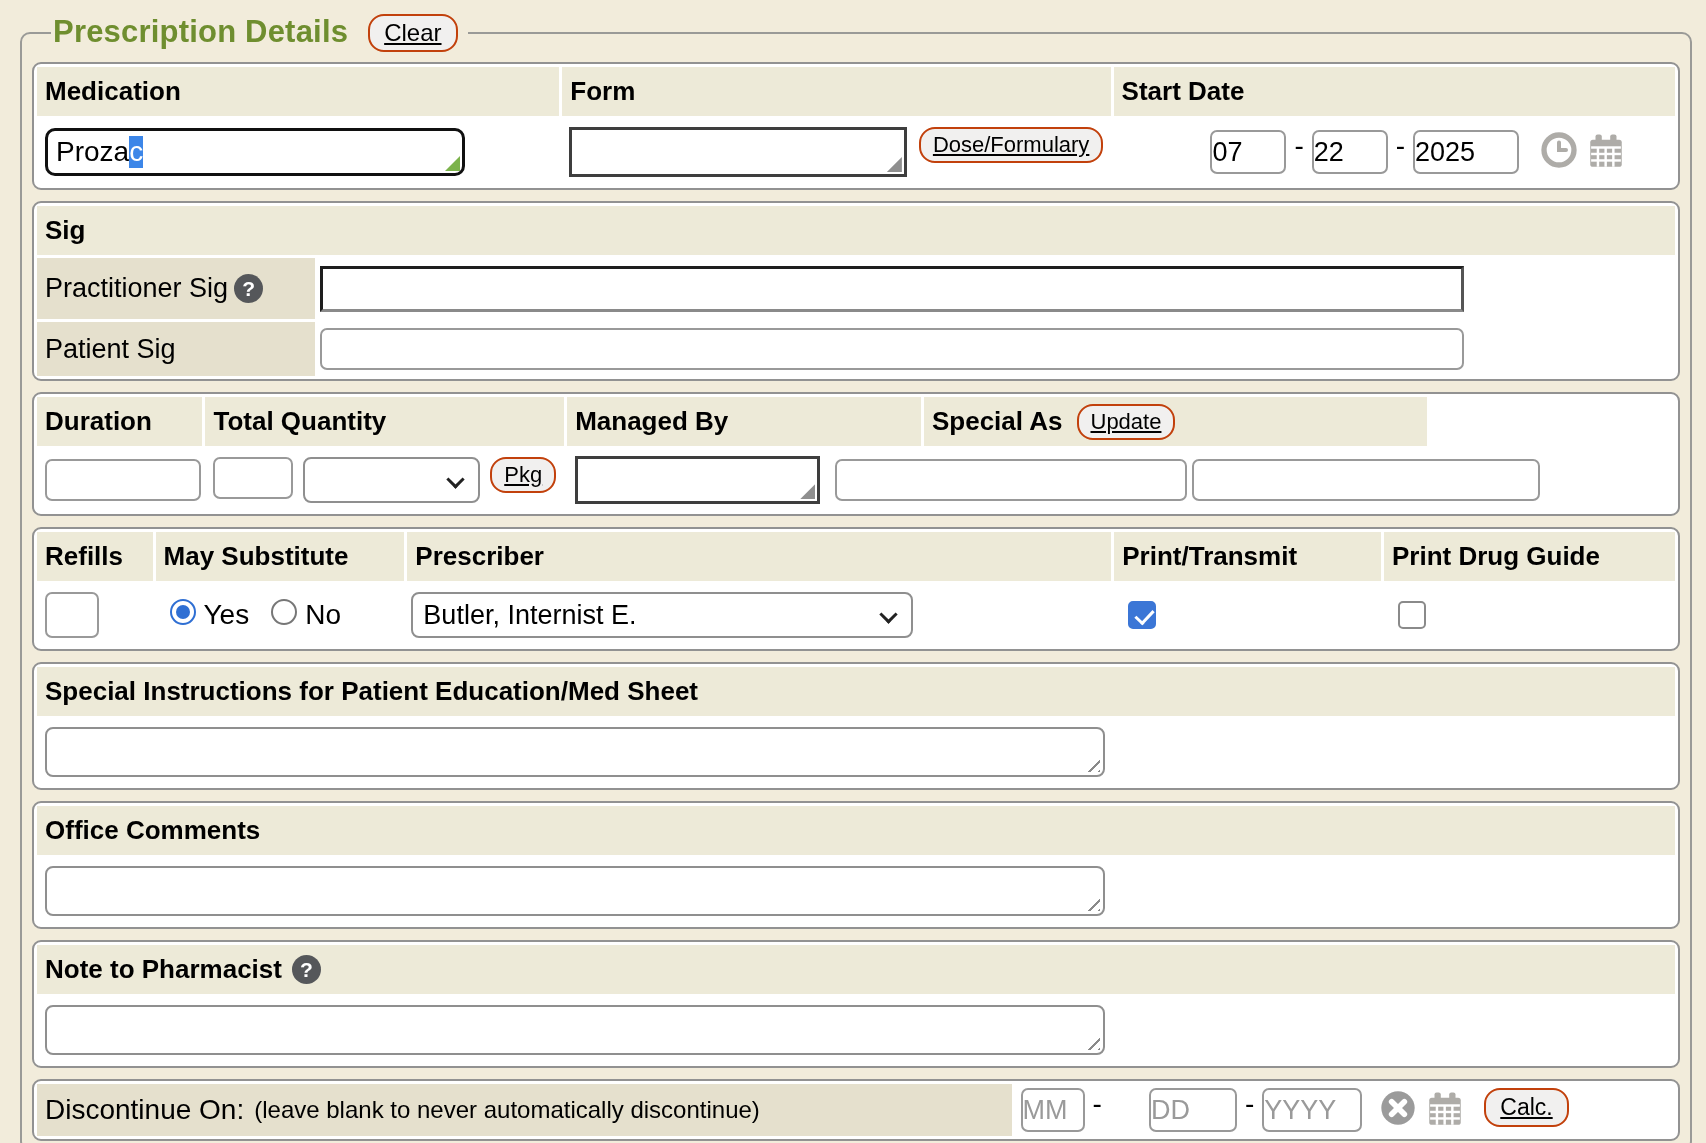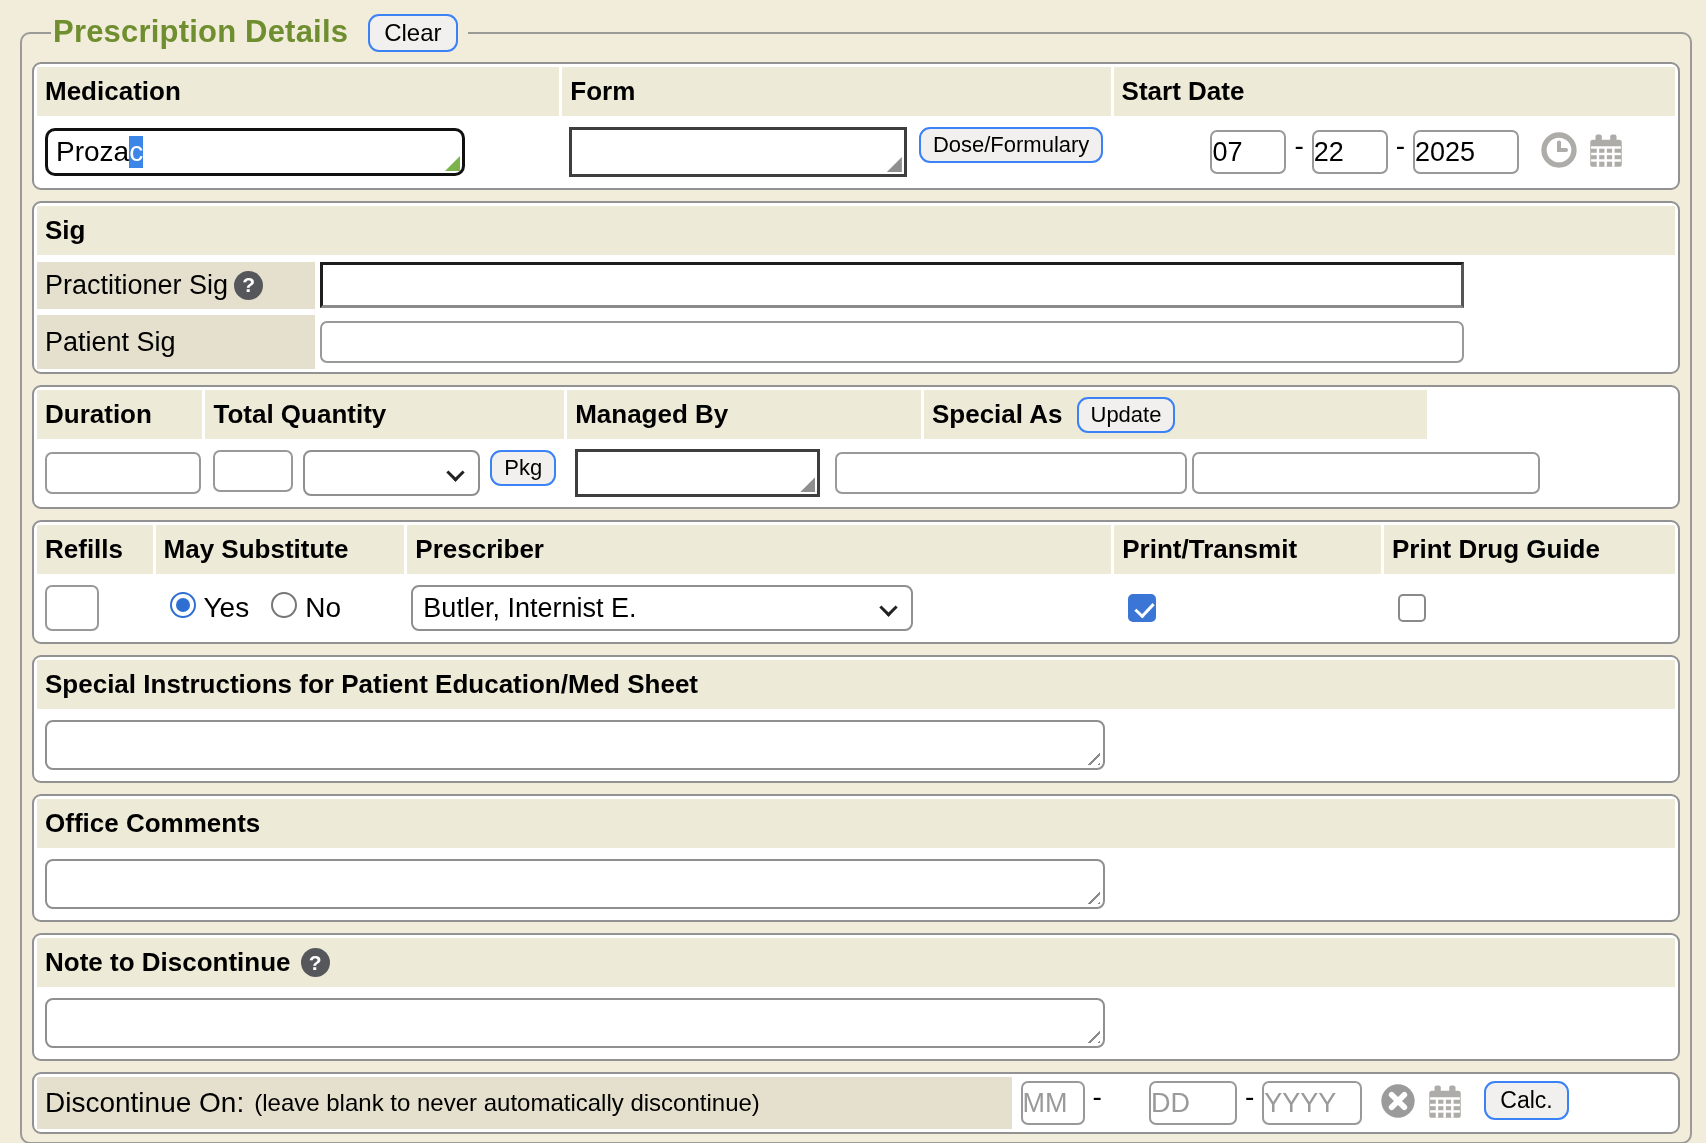--- a/index.html
+++ b/index.html
@@ -21,23 +21,24 @@
   }
   legend.rx-legend {
     display:flex; align-items:flex-start; gap:20px;
     padding:0 10px 0 2px; margin-left:19px;
   }
   .rx-title { font-size:31px; font-weight:bold; color:#6f8e2f; letter-spacing:0.2px; }
 
   
   .btn {
     display:inline-flex; align-items:center; justify-content:center;
-    background:#f1f0ef; border:2px solid #3b82f6; border-radius:11px;
+    background:#f1f0ef; border:2px solid #c2410c; border-radius:16px;
     font-size:23px; padding:4px 14px; color:#000; cursor:default;
     font-family:"Liberation Sans", sans-serif;
+    text-decoration:underline;
   }
   .btn.small { font-size:22px; padding:3px 12px; }
   .btn.clear { font-size:24px; padding:3px 14px; }
 
   
   .box {
     background:#fff;
     border:2px solid #929292;
     border-radius:9px;
     padding:3px;
@@ -216,21 +217,21 @@
         </span>
       </div>
     </div>
   </div>
 
   <div class="box">
     <div class="hrow">
       <div class="hcell" style="width:100%;">Sig</div>
     </div>
     <div class="brow" style="margin-top:3px;">
-      <div class="labelcell" style="width:17%; height:47px;">
+      <div class="labelcell" style="width:17%; height:61px;">
         <span>Practitioner Sig</span>
           <span class="help">?</span>
       </div>
       <div class="bcell" style="flex:1; padding:4px 2px;">
         <div class="field prac" style="width:1144px;"></div>
       </div>
     </div>
     <div class="brow" style="margin-top:3px;">
       <div class="labelcell" style="width:17%; height:54px;">
         <span>Patient Sig</span>
@@ -326,21 +327,21 @@
     <div class="brow" style="margin-top:3px;">
       <div class="bcell" style="width:100%; padding:8px;">
         <div class="ta"></div>
       </div>
     </div>
   </div>
 
   <div class="box">
     <div class="hrow">
       <div class="hcell" style="width:100%; display:flex; align-items:center; gap:10px;">
-        <span>Note to Discontinue</span>
+        <span>Note to Pharmacist</span>
         <span class="help">?</span>
       </div>
     </div>
     <div class="brow" style="margin-top:3px;">
       <div class="bcell" style="width:100%; padding:8px;">
         <div class="ta"></div>
       </div>
     </div>
   </div>
 

